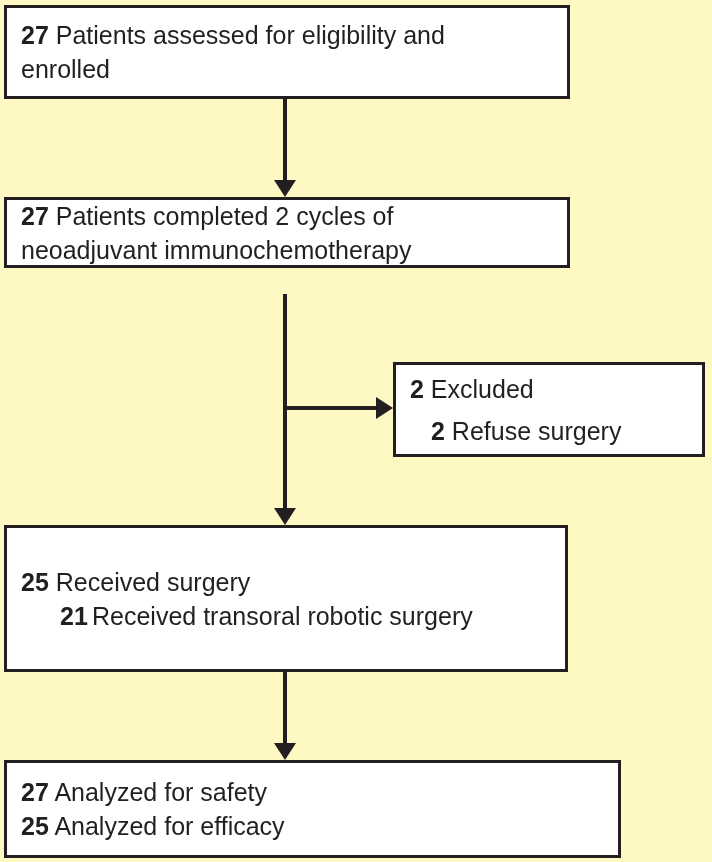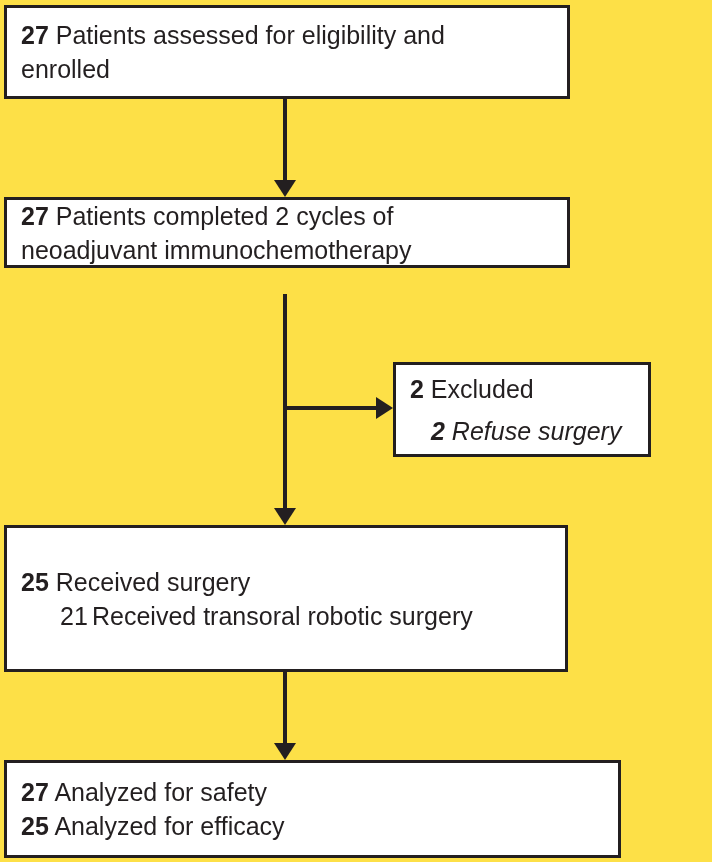--- a/index.html
+++ b/index.html
@@ -1,58 +1,58 @@
 <!DOCTYPE html>
 <html><head>
 <meta charset="utf-8">
 <style>
   * { box-sizing: border-box; margin: 0; padding: 0; }
   html, body { background: #ffffff; }
   .canvas {
     position: relative;
     width: 712px;
     height: 862px;
-    background: #fde047;
+    background: #fef9c3;
     font-family: "Liberation Sans", sans-serif;
     font-size: 25px;
     line-height: 34px;
     color: #231f20;
     overflow: hidden;
   }
   .box {
     position: absolute;
     border: 3px solid #231f20;
     background: #ffffff;
     display: flex;
     flex-direction: column;
     justify-content: center;
     padding: 4px 14px;
   }
   .line { white-space: nowrap; }
   .num { font-weight: bold; }
-  .num-col { display: inline-block; width: 32px; font-weight: normal; }
-  .indent1 { padding-left: 21px; font-style: italic; }
+  .num-col { display: inline-block; width: 32px; font-weight: bold; }
+  .indent1 { padding-left: 21px; }
   .indent2 { padding-left: 39px; }
   .vline, .hline { position: absolute; background: #231f20; }
   .arrow-down {
     position: absolute; width: 0; height: 0;
     border-left: 11px solid transparent;
     border-right: 11px solid transparent;
     border-top: 17px solid #231f20;
   }
   .arrow-right {
     position: absolute; width: 0; height: 0;
     border-top: 11px solid transparent;
     border-bottom: 11px solid transparent;
     border-left: 17px solid #231f20;
   }
   
   #box-enrollment  { left: 4px;   top: 5px;   width: 566px; height: 94px; }
   #box-neoadjuvant { left: 4px;   top: 197px; width: 566px; height: 71px; }
-  #box-excluded    { left: 393px; top: 362px; width: 258px; height: 95px; gap: 8px; }
+  #box-excluded    { left: 393px; top: 362px; width: 312px; height: 95px; gap: 8px; }
   #box-surgery     { left: 4px;   top: 525px; width: 564px; height: 147px; }
   #box-analysis    { left: 4px;   top: 760px; width: 617px; height: 98px; }
   
   #line-1 { left: 283px; top: 97px;  width: 4px; height: 85px; }
   #head-1 { left: 274px; top: 180px; }
   #line-2 { left: 283px; top: 294px; width: 4px; height: 216px; }
   #head-2 { left: 274px; top: 508px; }
   #line-branch { left: 283px; top: 406px; width: 95px; height: 4px; }
   #head-branch { left: 376px; top: 397px; }
   #line-3 { left: 283px; top: 670px; width: 4px; height: 75px; }

